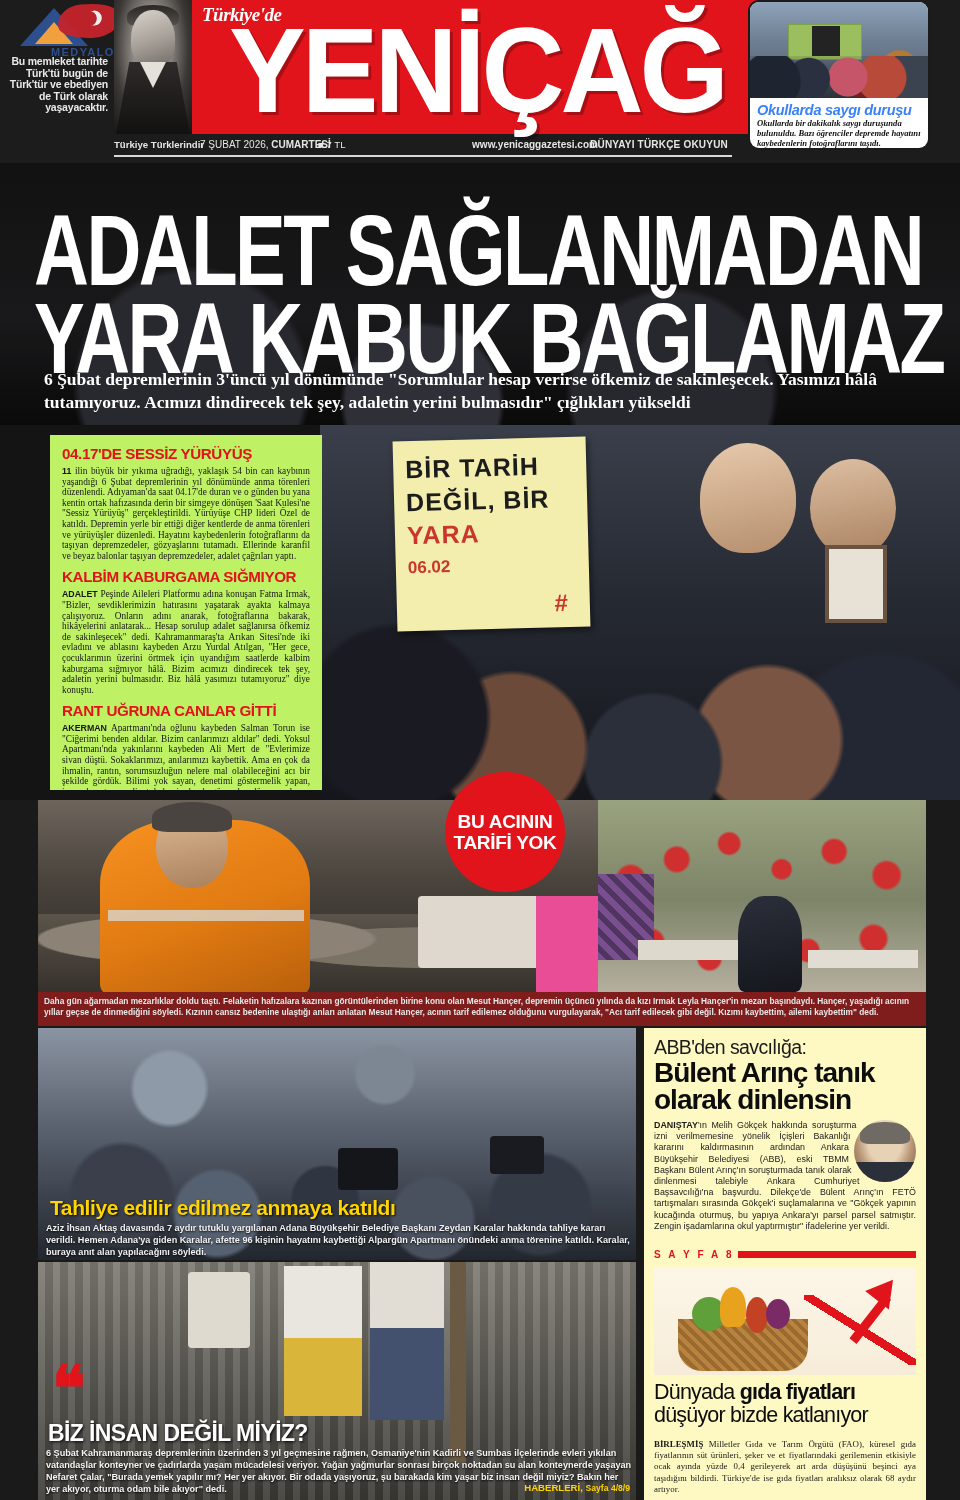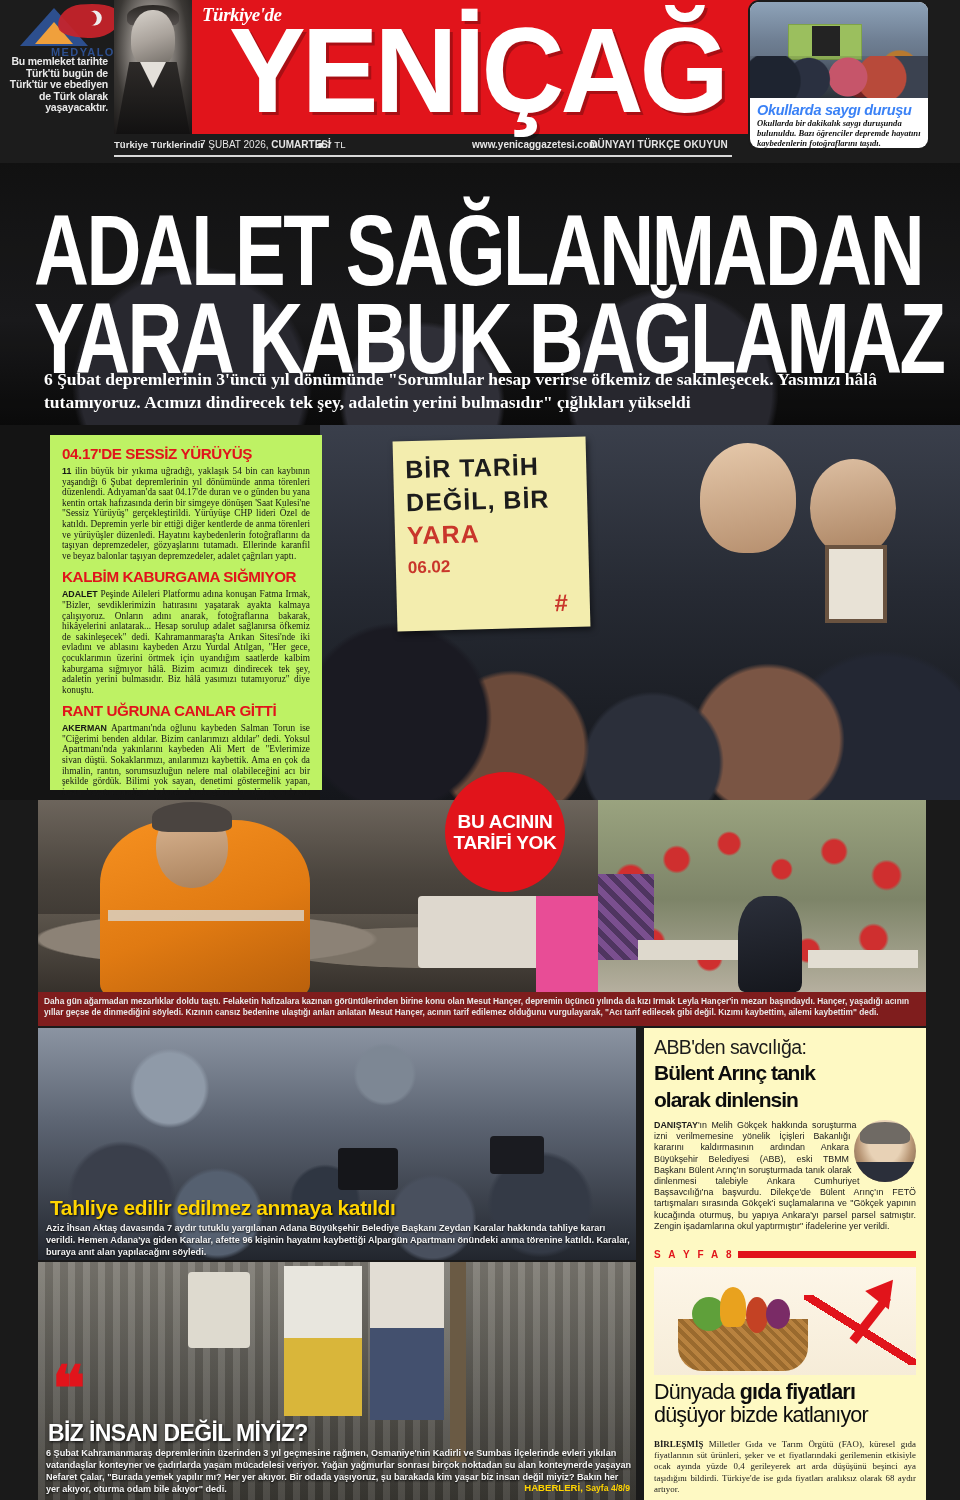--- a/index.html
+++ b/index.html
@@ -324,21 +324,21 @@
   
   .rightcol {
     position: absolute; left: 644px; top: 1028px; width: 282px; height: 472px;
     background: #fef9c3; padding: 8px 10px 0 10px;
   }
   .rc-kicker {
     color: #1b1b1b; font-size: 19.5px; letter-spacing: -0.6px; margin-bottom: 1px;
     font-family: "Liberation Sans", sans-serif;
   }
   .rc-head {
-    color: #0d0d0d; font-size: 21px; line-height: 26.5px; font-weight: bold;
+    color: #0d0d0d; font-size: 28px; line-height: 26.5px; font-weight: bold;
     letter-spacing: -1px; margin-bottom: 7px; font-family: "Liberation Sans", sans-serif;
   }
   .rc-body {
     position: relative; color: #1b1b1b; font-size: 8.9px; line-height: 11.2px;
     text-align: justify; font-family: "Liberation Sans", sans-serif;
   }
   .rc-body .lead { font-weight: bold; }
   .portrait {
     float: right; width: 62px; height: 62px; border-radius: 50%; margin: 0 0 2px 6px;
     background: radial-gradient(ellipse at 50% 34%, #e8d2b6 0 38%, #b79574 62%, #6a5542 100%);

